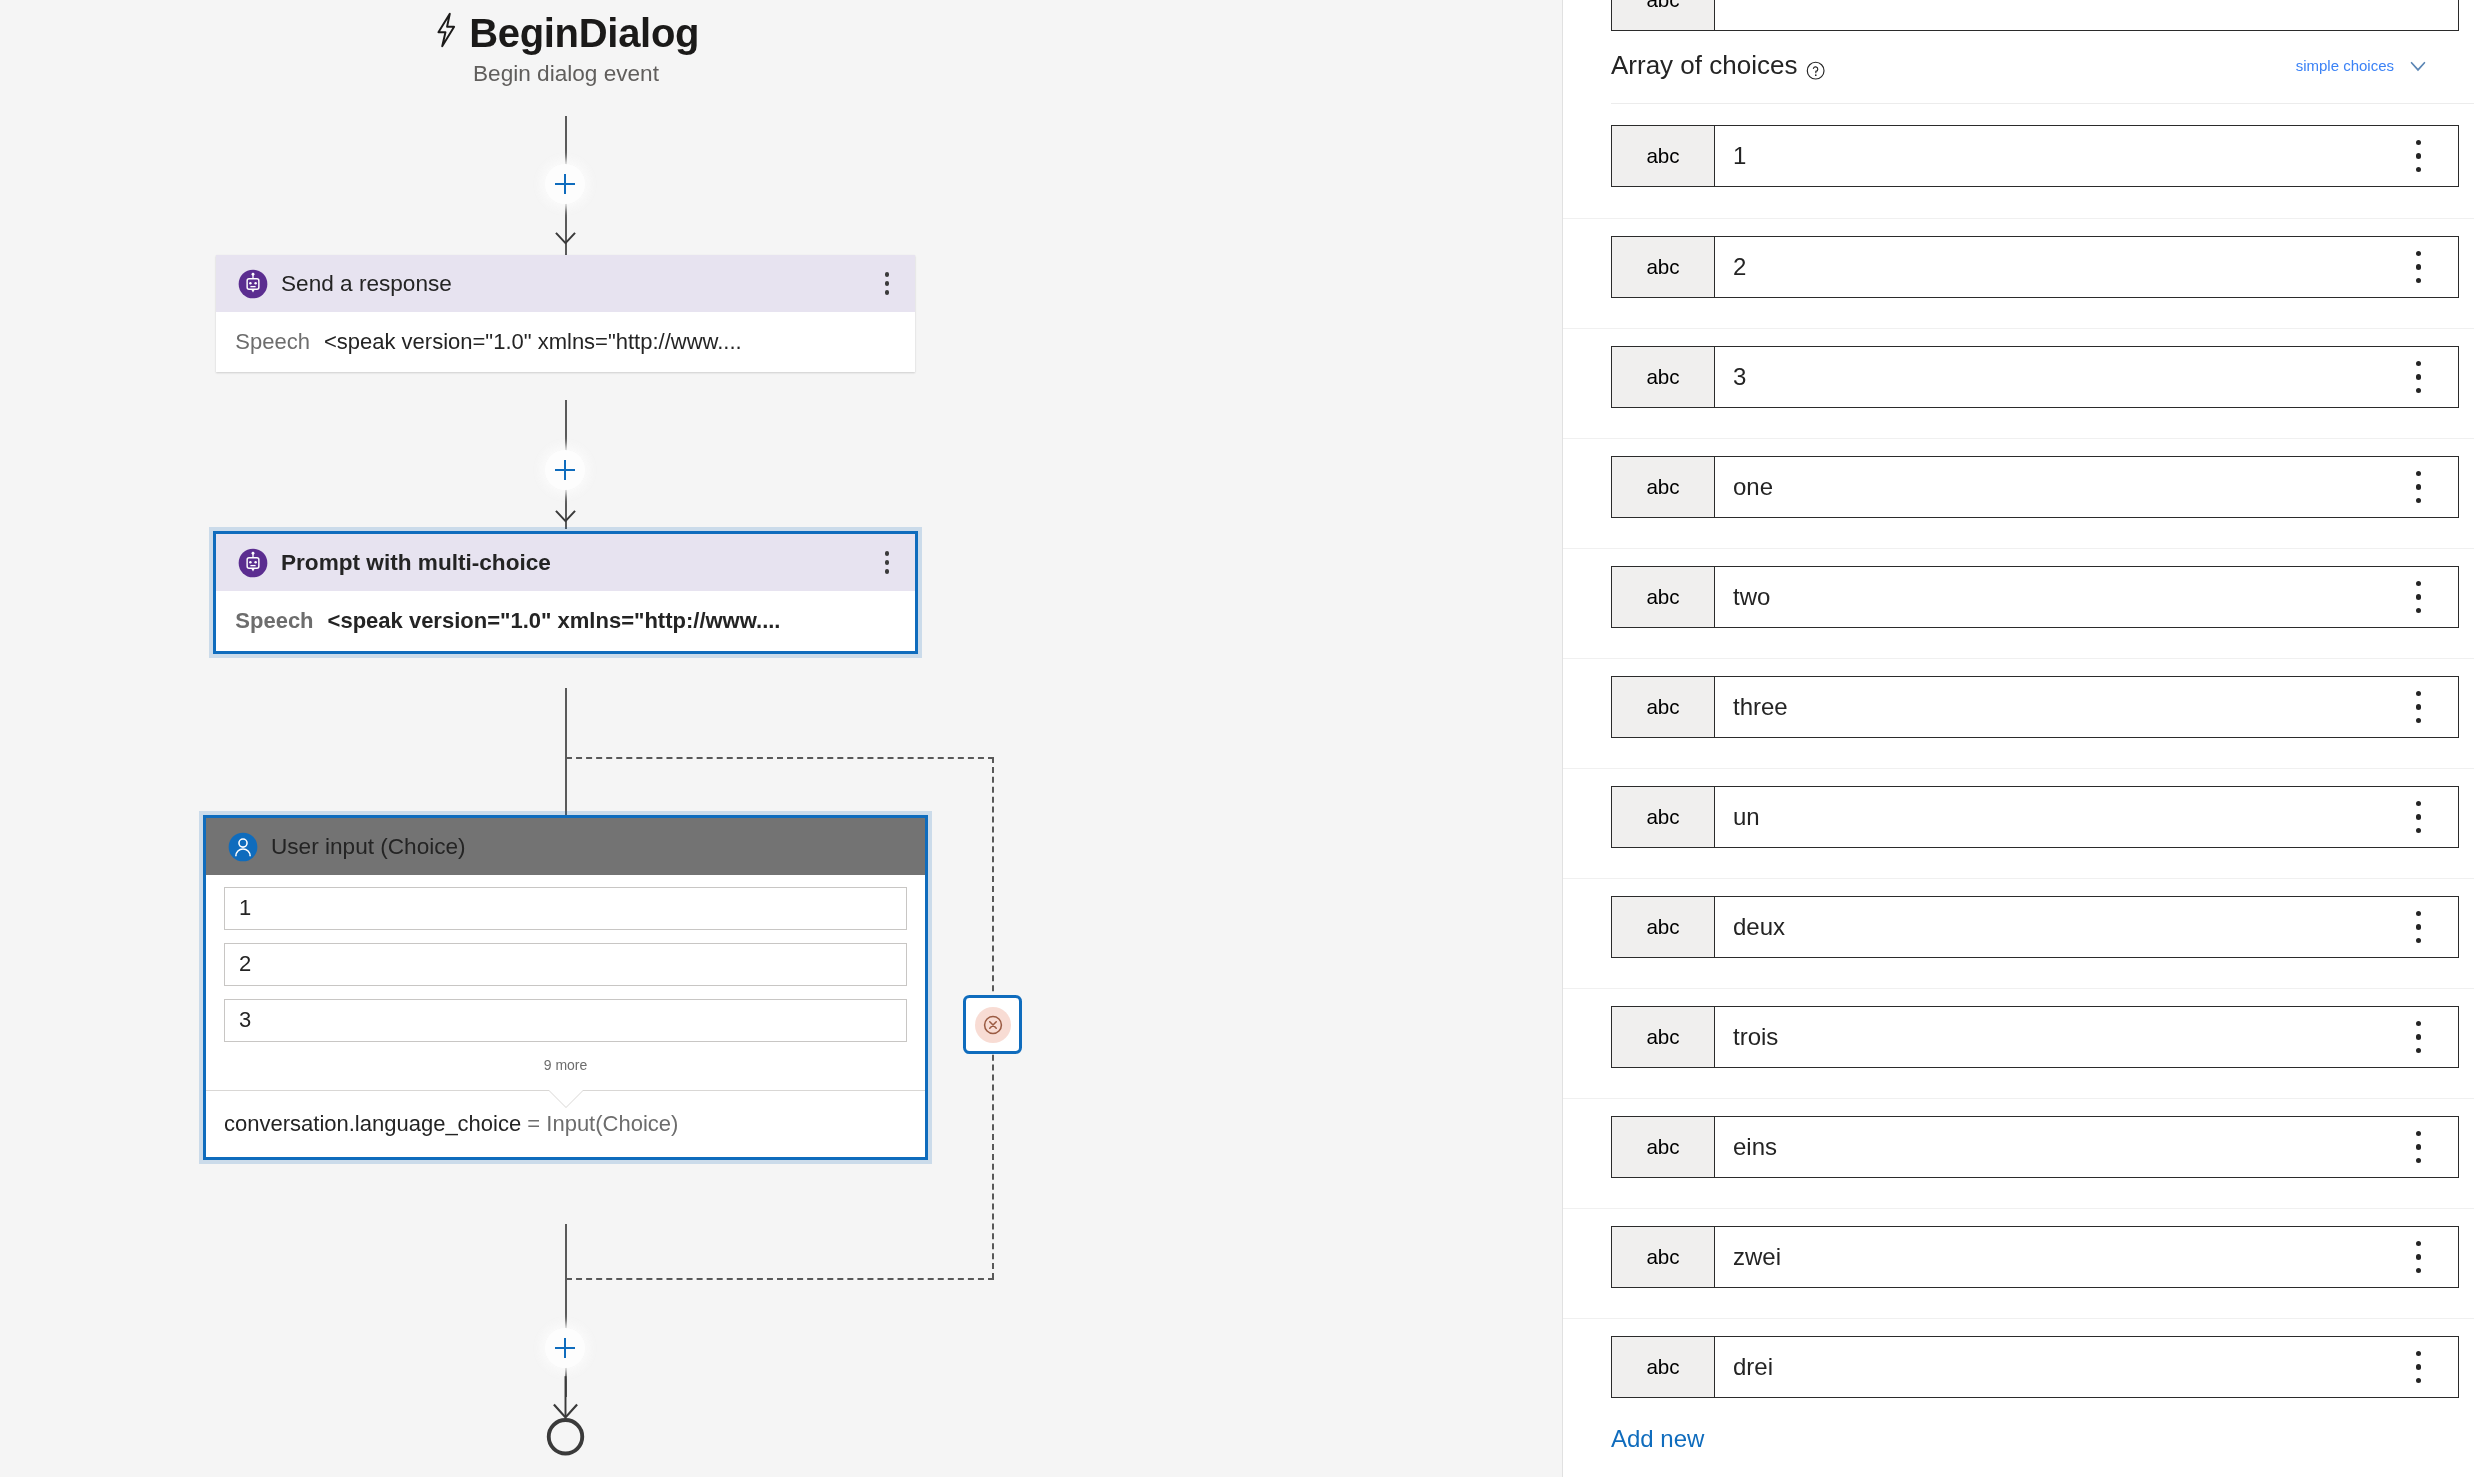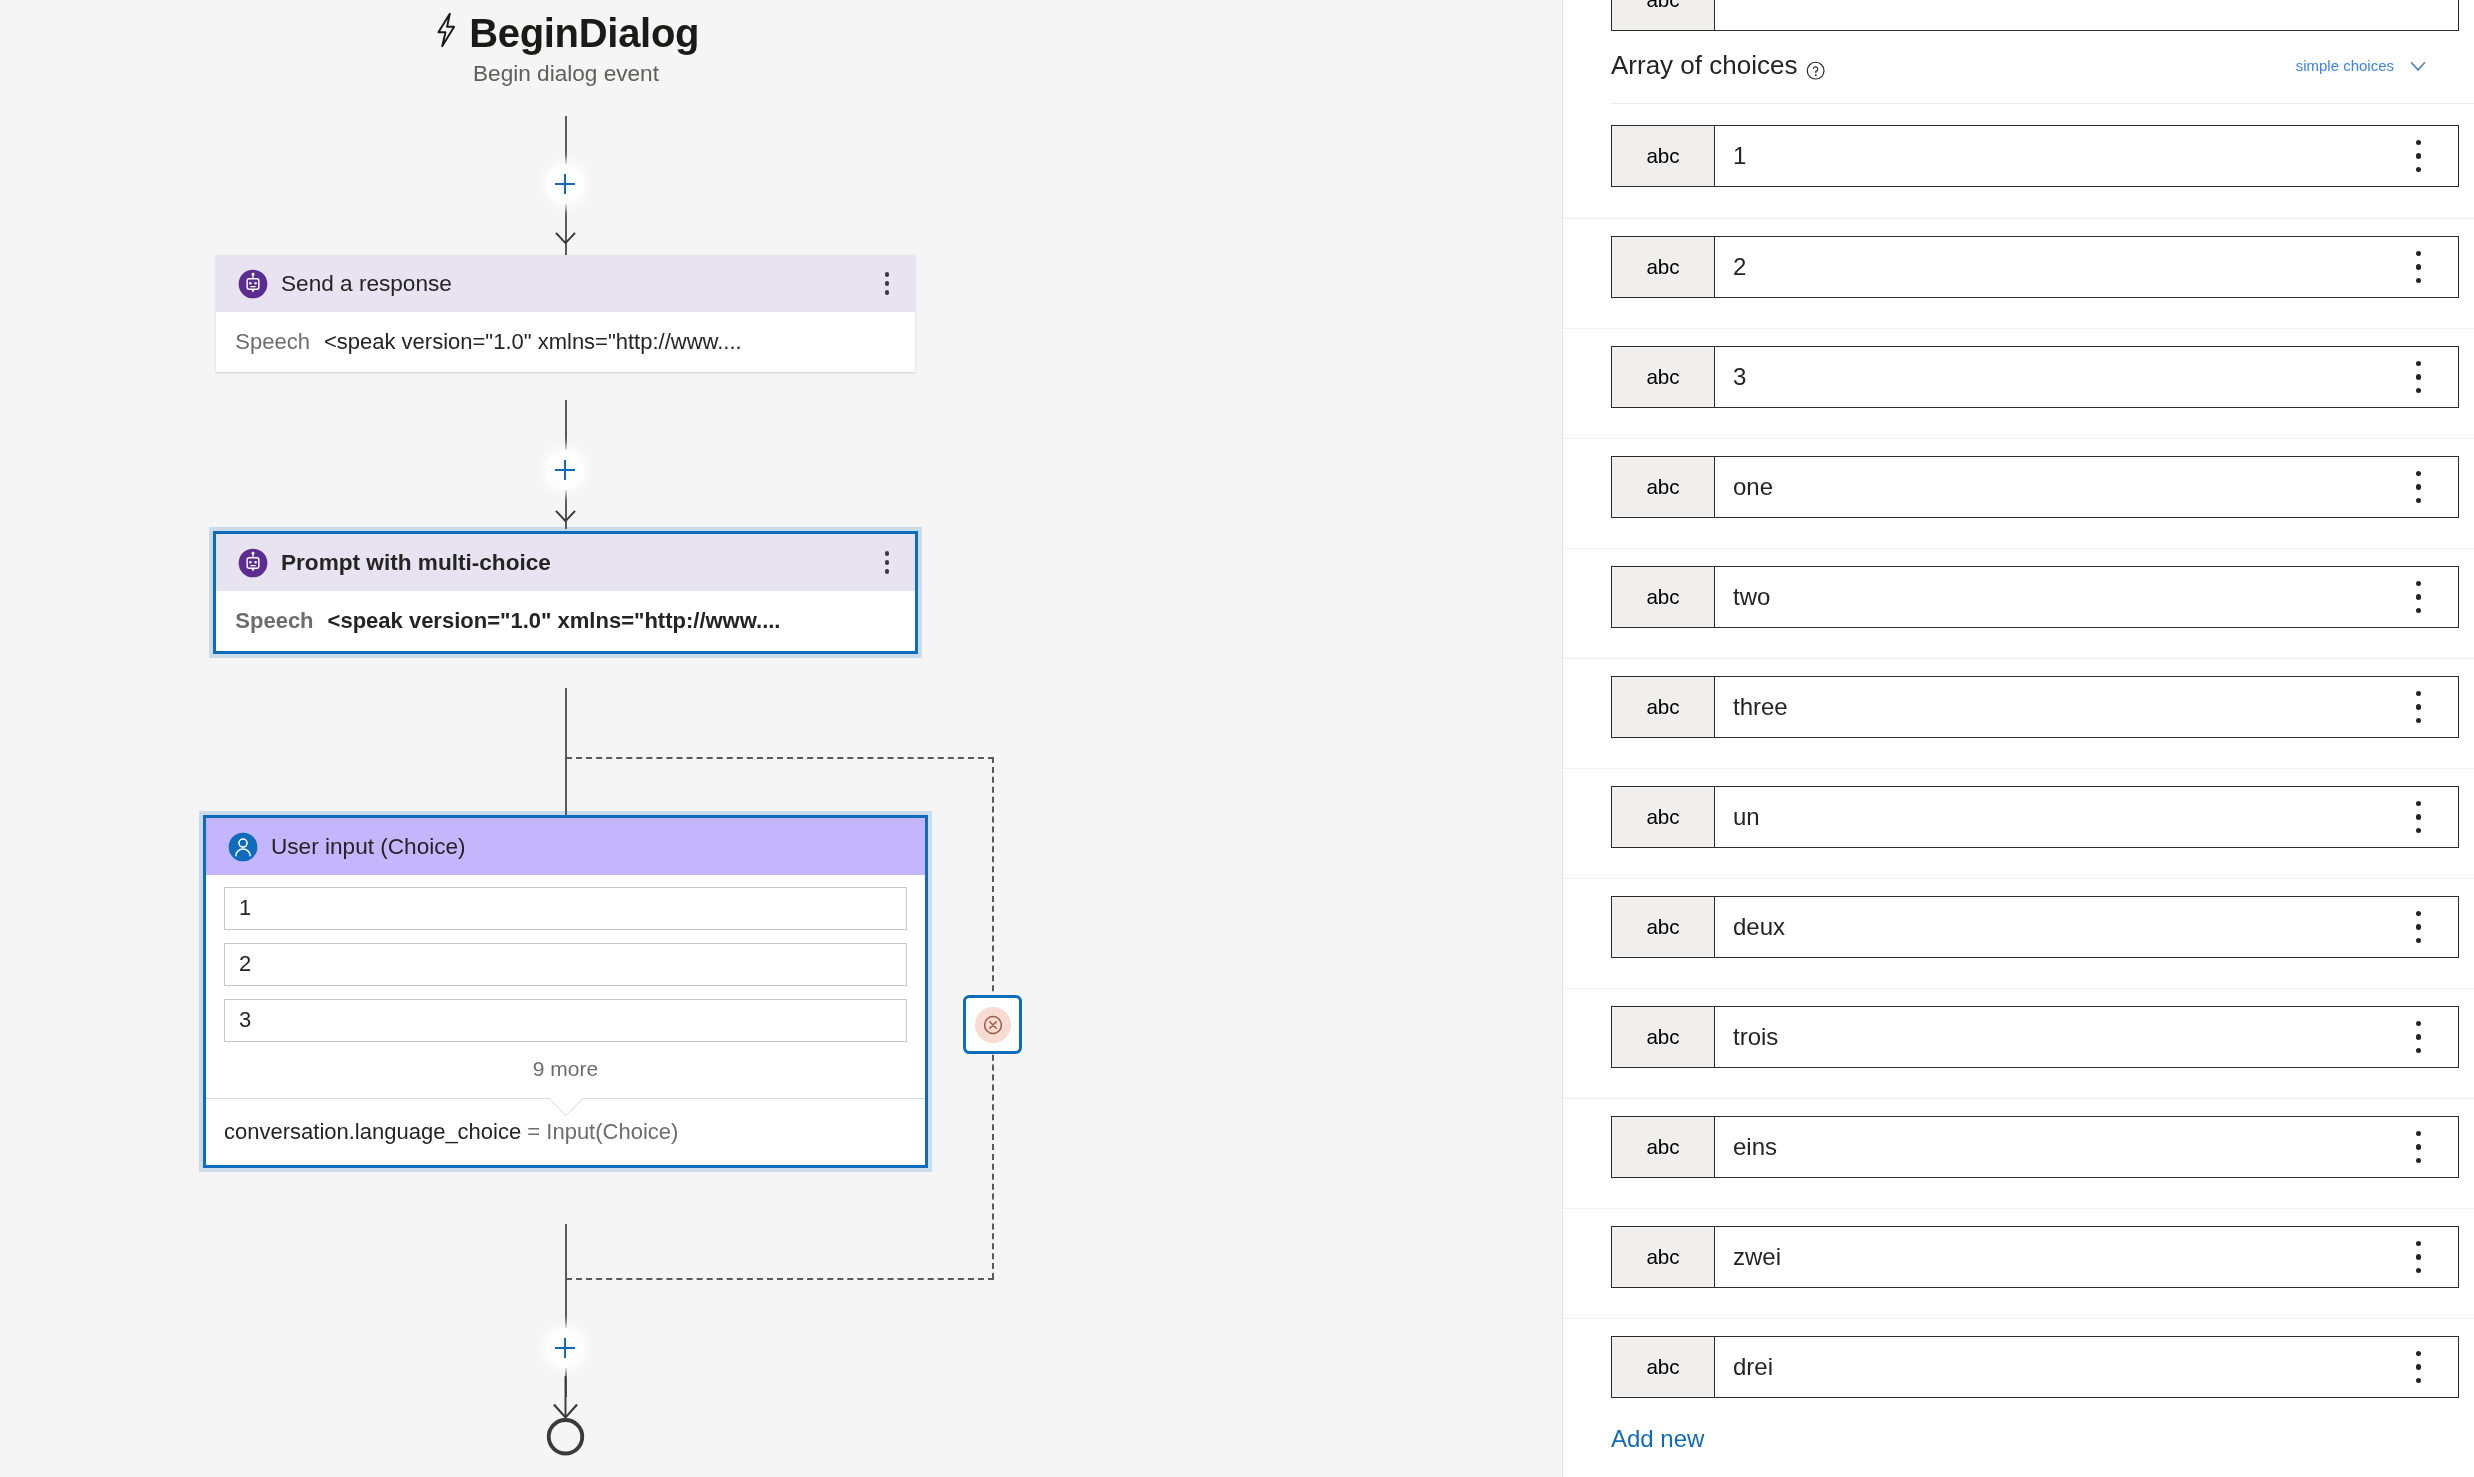--- a/index.html
+++ b/index.html
@@ -60,21 +60,21 @@
   }
   .card.selected {
     outline: 3.2px solid #0f6cbd;
     box-shadow: 0 0 0 7px rgba(15,108,189,0.18);
   }
   .card-head {
     display: flex; align-items: center; height: 57px;
     padding: 0 17px 0 22px; gap: 13px;
   }
   .card-head.bot { background: #e7e3f0; }
-  .card-head.user { background: #c4b5fd; }
+  .card-head.user { background: #737373; }
   .card-icon { width: 30px; height: 30px; flex: 0 0 30px; }
   .card-title {
     font-size: 22.6px; color: #242424; flex: 1 1 auto;
     white-space: nowrap; overflow: hidden; text-overflow: ellipsis;
   }
   .kebab {
     width: 22px; height: 30px; flex: 0 0 22px;
     display: flex; flex-direction: column; align-items: center;
     justify-content: center; gap: 4.5px;
   }
@@ -92,21 +92,21 @@
 
   
   .ui-choices { background: #fff; padding: 11.6px 18px 0 18px; }
   .ui-choice {
     border: 1.3px solid #c8c6c4; background: #fff;
     height: 43px; display: flex; align-items: center;
     padding-left: 14px; font-size: 22px; color: #242424;
     margin-bottom: 13px;
   }
   .ui-more {
-    text-align: center; font-size: 21px; color: #6d6d6d;
+    text-align: center; font-size: 14px; color: #6d6d6d;
     padding: 2.6px 0 17px 0; background: #fff;
   }
   .ui-sep { position: relative; height: 1.3px; background: #d9d7d5; }
   .ui-sep::after {
     content: ""; position: absolute; left: 50%; top: -0.6px;
     transform: translateX(-50%);
     width: 0; height: 0;
     border-left: 18px solid transparent;
     border-right: 18px solid transparent;
     border-top: 18px solid #d9d7d5;

